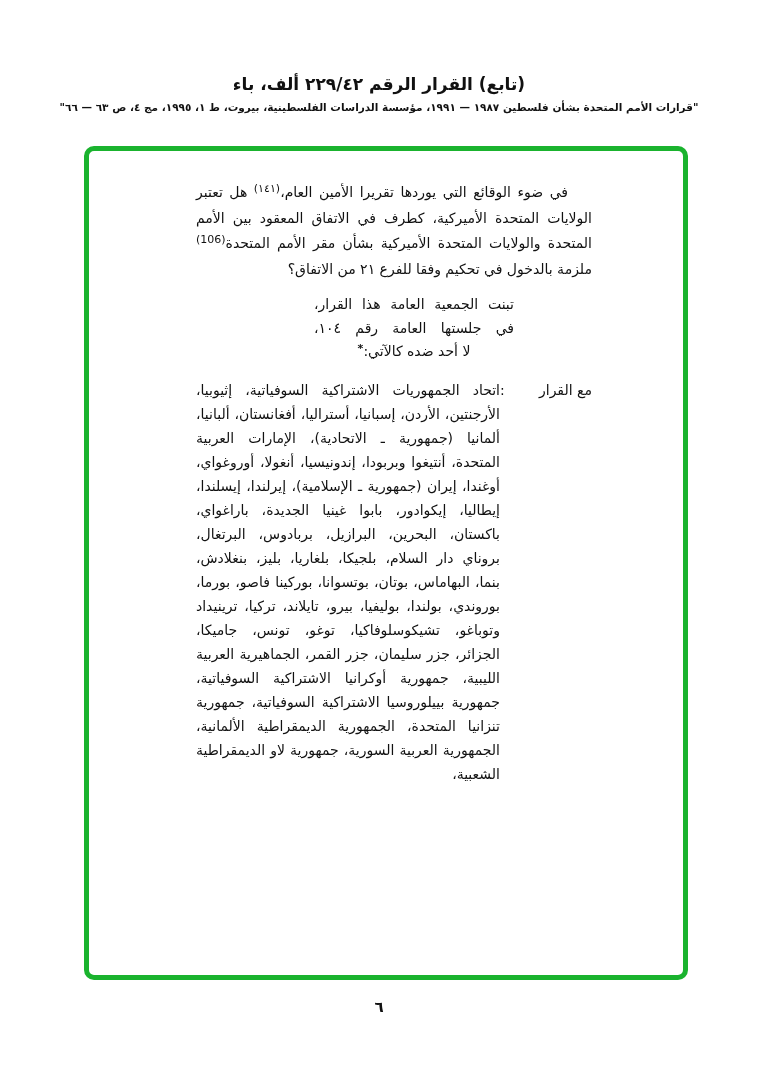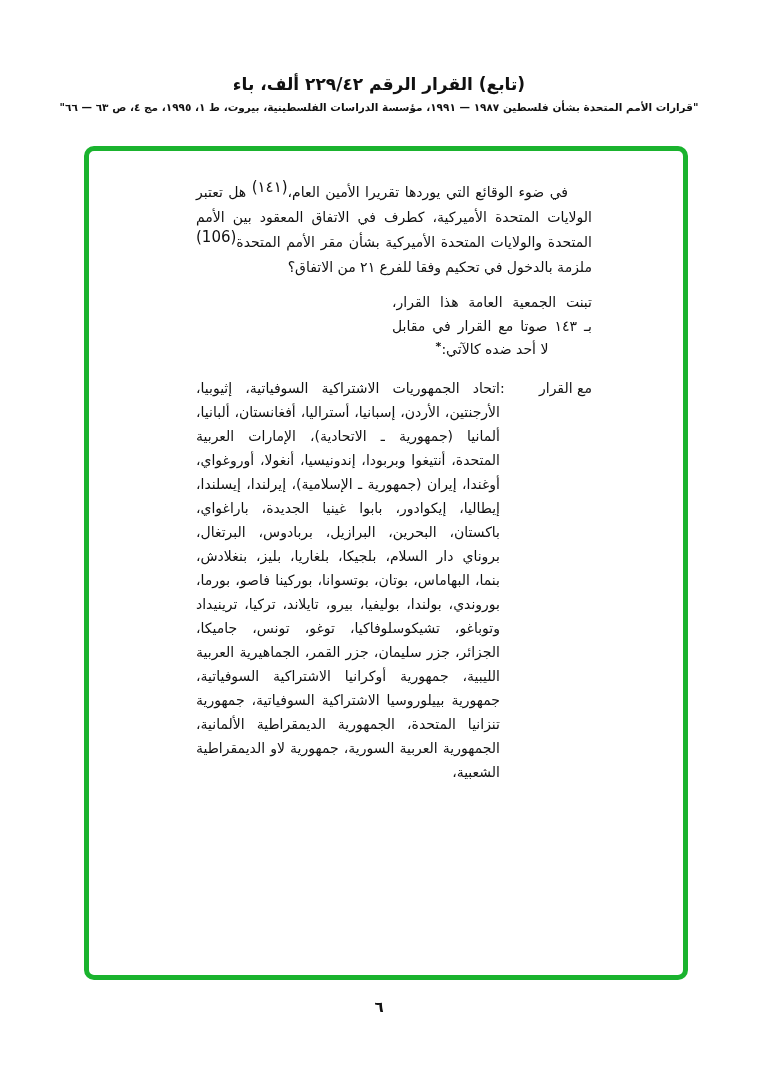--- a/index.html
+++ b/index.html
@@ -36,26 +36,27 @@
     position:absolute;
     top:180px;right:166px;width:396px;
     font-size:14px;
     line-height:25px;
   }
   .question{
     text-align:justify;
     text-indent:24px;
   }
   .fnref{
-    font-size:15px;
+    font-size:11px;
     position:relative;top:-5px;
     letter-spacing:0;
   }
   .adoption{
     margin-top:11px;
+    margin-right:78px;
     width:200px;
     line-height:23.5px;
   }
   .adoption-line{
     text-align:justify;
     text-align-last:justify;
     white-space:nowrap;
   }
   .adoption-line.center{
     text-align:center;
@@ -115,21 +116,21 @@
   <div class="green-box"></div>
 
   <div class="content">
 
     <div class="question">
       <span>في ضوء الوقائع التي يوردها تقريرا الأمين العام،</span><span class="fnref">(١٤١)</span><span> هل تعتبر الولايات المتحدة الأميركية، كطرف في الاتفاق المعقود بين الأمم المتحدة والولايات المتحدة الأميركية بشأن مقر الأمم المتحدة</span><span class="fnref">(106)</span><span> ملزمة بالدخول في تحكيم وفقا للفرع ٢١ من الاتفاق؟</span>
     </div>
 
     <div class="adoption">
       <div class="adoption-line">تبنت الجمعية العامة هذا القرار،</div>
-      <div class="adoption-line">بـ ١٤٣ صوتا مع القرار في مقابل</div>
+      <div class="adoption-line">في جلستها العامة رقم ١٠٤،</div>
       <div class="adoption-line center">
         <span>لا أحد ضده كالآتي:</span><span class="ast">*</span>
       </div>
     </div>
 
     <div class="vote-row">
       <div class="vote-label">
         <span>مع القرار</span>
         <span>:</span>
       </div>

